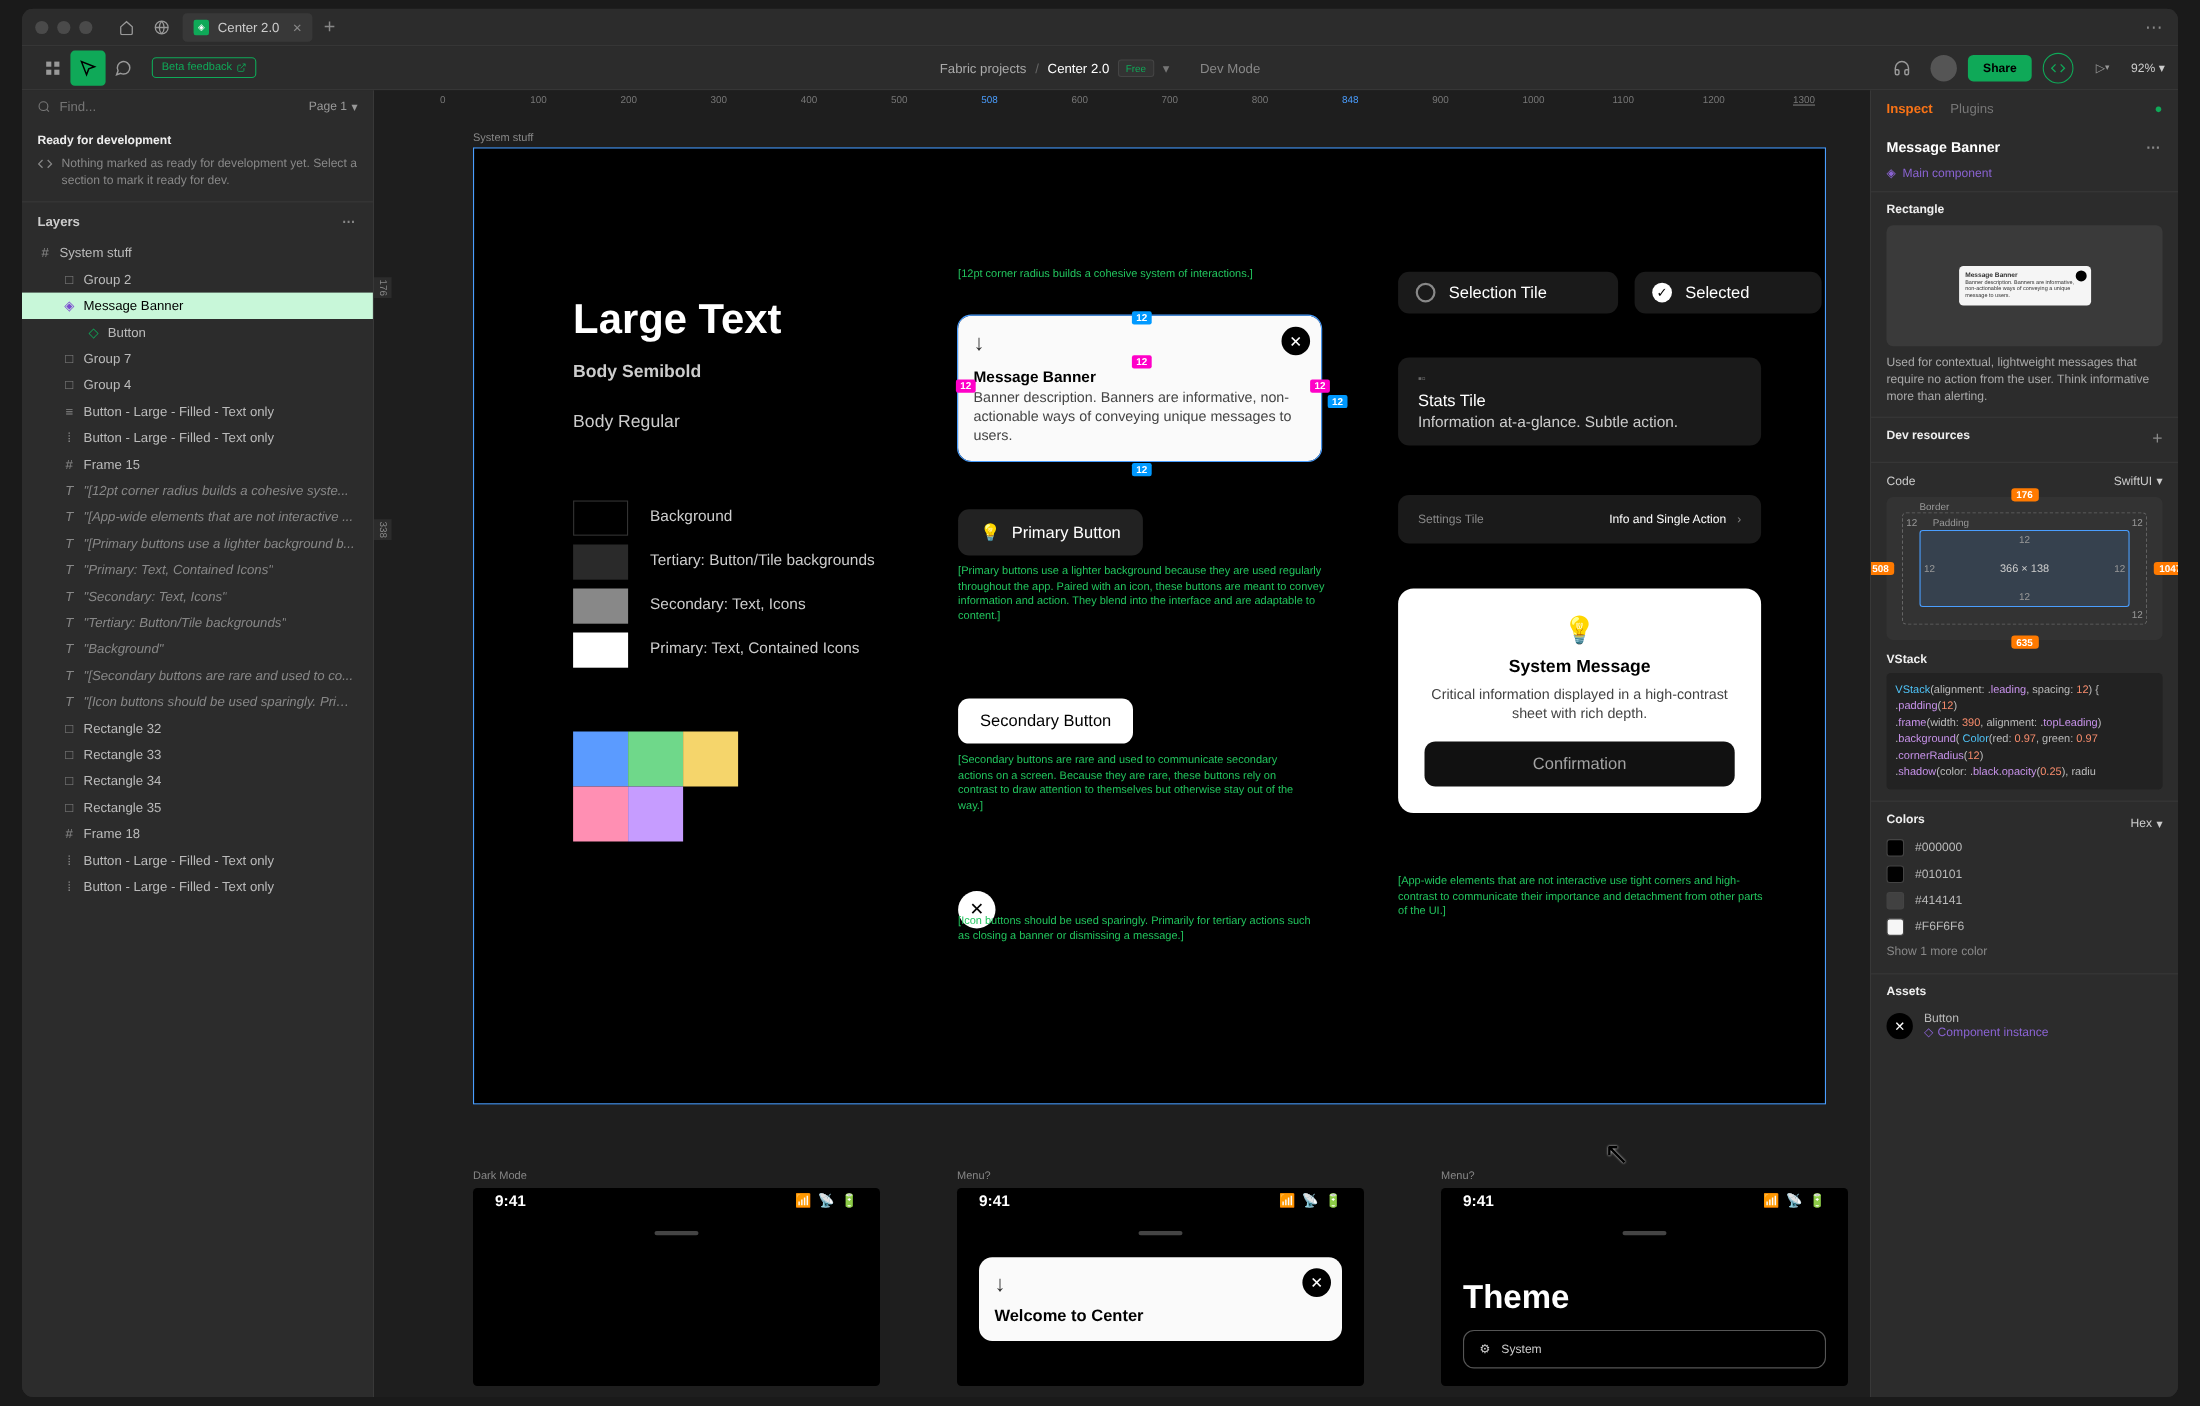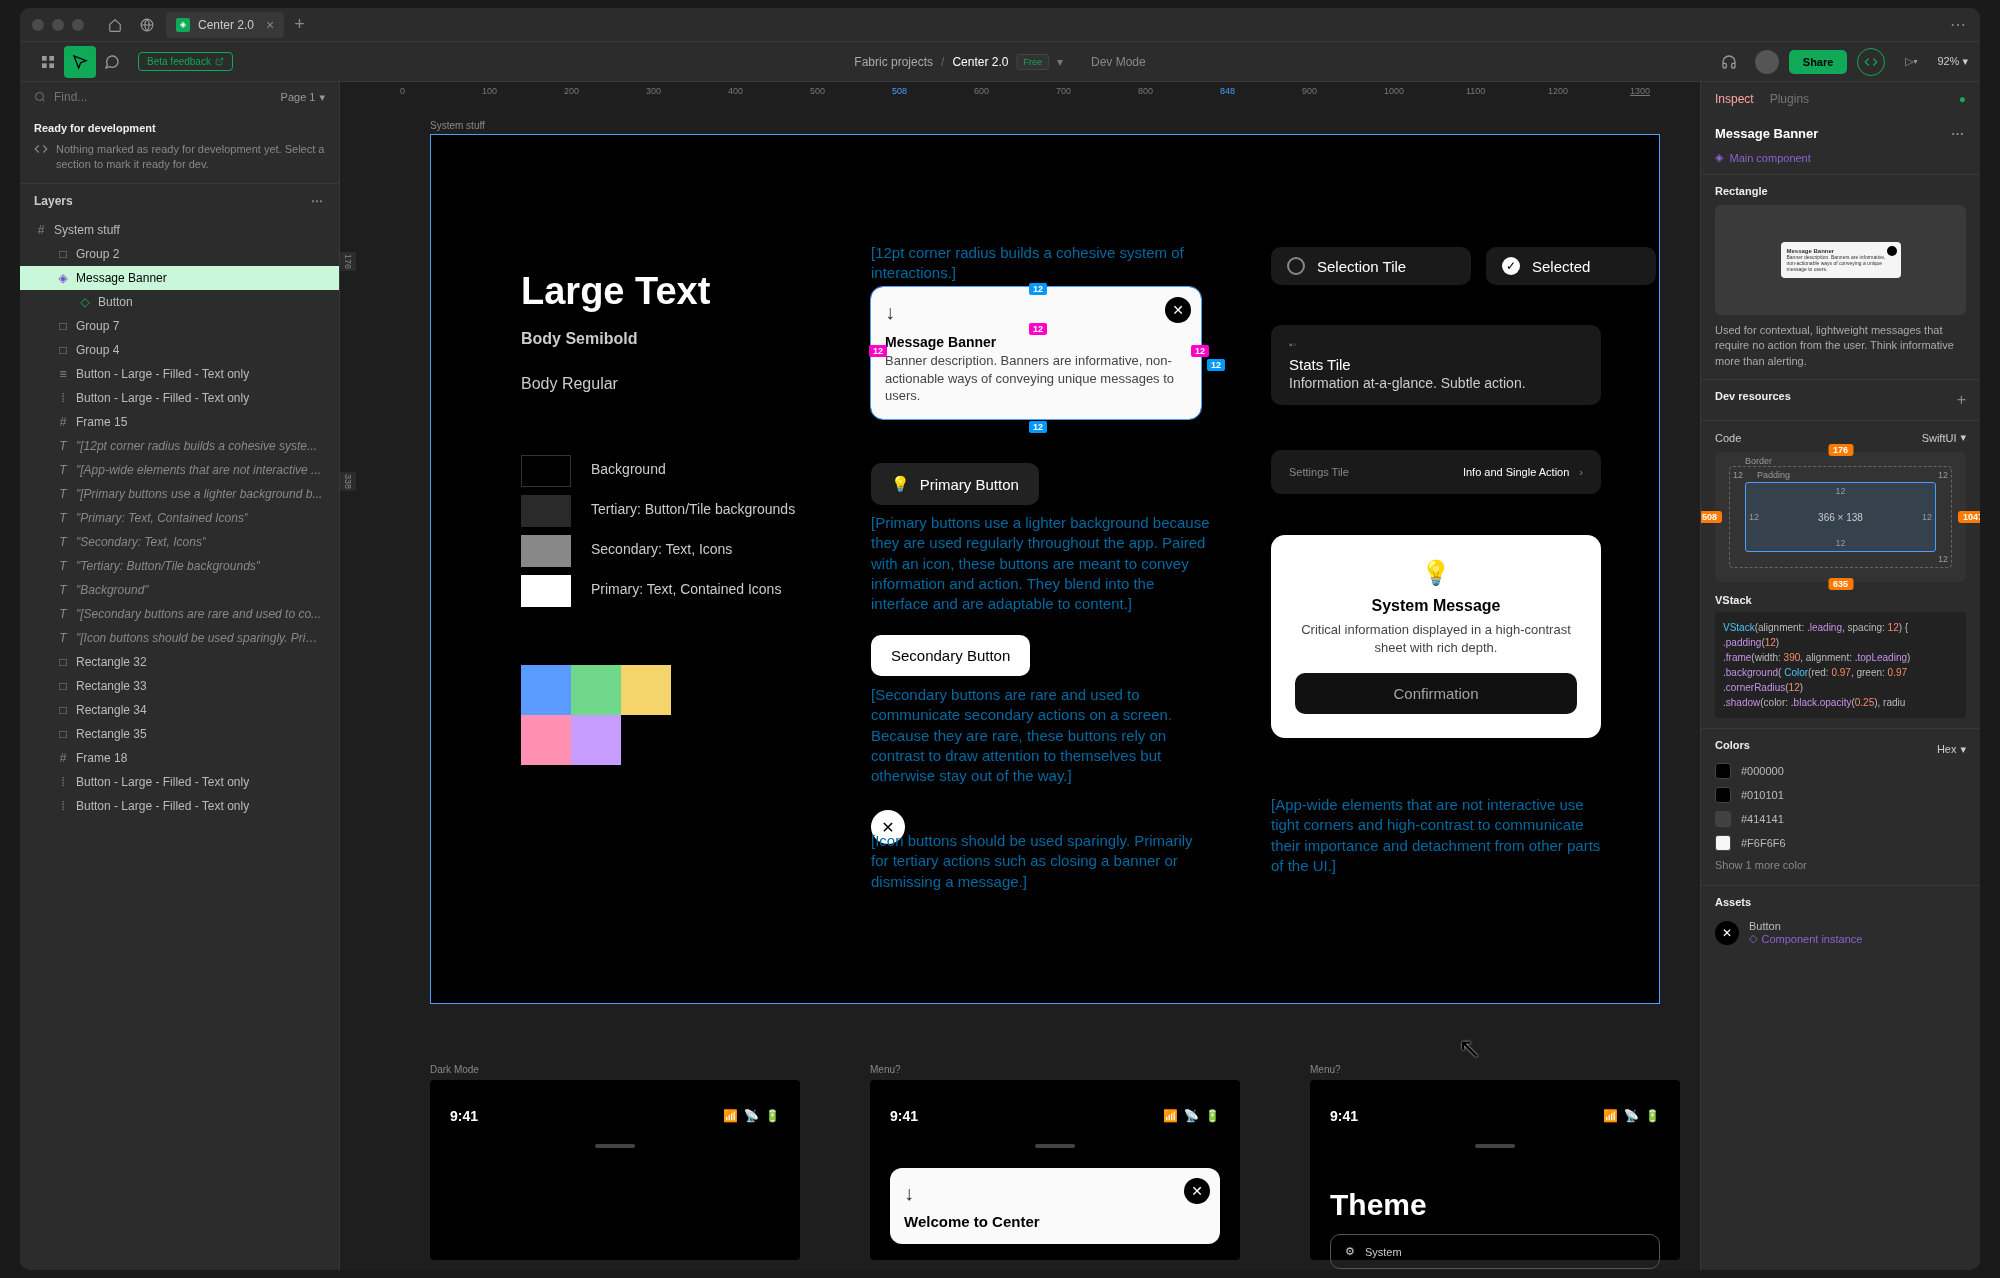--- a/index.html
+++ b/index.html
@@ -54,21 +54,21 @@
 .frame-label{position:absolute;font-size:10px;color:#888}
 .artboard{position:absolute;background:#000;border:1px solid #4a9eff}
 .large-text{color:#fff;font-size:38px;font-weight:700;position:absolute;left:90px;top:135px}
 .body-semi{color:#ccc;font-size:16px;font-weight:600;position:absolute;left:90px;top:195px}
 .body-reg{color:#ccc;font-size:16px;position:absolute;left:90px;top:240px}
 .sw{position:absolute;width:50px;height:32px}
 .sw-label{position:absolute;color:#ccc;font-size:14px}
 .seltile{position:absolute;background:#1a1a1a;border-radius:10px;display:flex;align-items:center;padding:10px 16px;gap:12px;color:#fff;font-size:15px}
 .radio{width:18px;height:18px;border:2px solid #888;border-radius:50%}
 .check{width:18px;height:18px;border-radius:50%;background:#fff;display:flex;align-items:center;justify-content:center;color:#000;font-size:12px}
-.note{position:absolute;color:#0369a1;font-size:15px;line-height:1.35}
+.note{position:absolute;color:#22c55e;font-size:10px;line-height:1.35}
 .banner{position:absolute;background:#fafafa;border-radius:12px;padding:14px;width:330px}
 .banner.sel{outline:1px solid #4a9eff}
 .banner .bx{position:absolute;right:10px;top:10px;width:26px;height:26px;background:#000;border-radius:50%;color:#fff;display:flex;align-items:center;justify-content:center;font-size:14px}
 .banner .arr{font-size:20px;color:#333}
 .banner h5{font-size:14px;font-weight:600;color:#000;margin-top:10px}
 .banner p{font-size:13px;color:#444;line-height:1.35;margin-top:2px}
 .dim{position:absolute;background:#ff00c8;color:#fff;font-size:9px;padding:1px 4px;border-radius:2px;font-weight:600}
 .dim.blue{background:#0099ff}
 .primbtn{position:absolute;background:#222;border-radius:10px;padding:12px 20px;color:#fff;font-size:15px;display:flex;align-items:center;gap:10px}
 .secbtn{position:absolute;background:#fff;border-radius:10px;padding:12px 20px;color:#000;font-size:15px;font-weight:500}
@@ -79,28 +79,28 @@
 .stats p{font-size:14px;color:#ccc}
 .settings{position:absolute;background:#1a1a1a;border-radius:10px;padding:16px 18px;color:#fff;width:330px;display:flex;align-items:center}
 .settings .info{margin-left:auto;font-weight:500}
 .settings .chev{margin-left:10px;color:#888}
 .sysmsg{position:absolute;background:#fff;border-radius:14px;padding:24px;width:330px;text-align:center}
 .sysmsg .ico{font-size:24px;margin-bottom:10px}
 .sysmsg h5{font-size:16px;font-weight:600;color:#000;margin-bottom:6px}
 .sysmsg p{font-size:13px;color:#444;line-height:1.4;margin-bottom:16px}
 .sysmsg .conf{background:#111;color:#a3a3a3;border-radius:10px;padding:12px;font-size:15px}
 .swatch{position:absolute}
-.phone{position:absolute;background:#000;width:370px;border-radius:4px;padding:28px 20px}
+.phone{position:absolute;background:#000;width:370px;border-radius:4px;padding:3px 20px}
 .status-bar{display:flex;align-items:center;color:#fff;font-size:14px;font-weight:600}
 .status-bar .icons{margin-left:auto;display:flex;gap:6px;font-size:12px}
 .theme-h{color:#fff;font-size:30px;font-weight:700;margin-top:40px}
 .fake-cursor{position:absolute;font-size:28px;color:#000;text-shadow:0 0 2px #fff}
 .right{width:280px;background:#2c2c2c;border-left:1px solid #383838;font-size:11px;color:#bbb;overflow-y:auto}
 .rtabs{display:flex;gap:16px;padding:10px 14px;font-size:12px}
-.rtabs .act{color:#fca5a5;font-weight:400}
+.rtabs .act{color:#f97316;font-weight:700}
 .rhead{display:flex;align-items:center;padding:10px 14px;font-size:13px;font-weight:600;color:#fff}
 .rhead .more{margin-left:auto;color:#888;letter-spacing:2px}
 .mainc{display:flex;align-items:center;gap:6px;padding:0 14px 10px;color:#8a63d2;font-size:11px}
 .sect{padding:10px 14px;border-top:1px solid #383838}
 .sect h6{font-size:11px;font-weight:600;color:#eee;margin-bottom:8px}
 .preview{background:#3a3a3a;border-radius:6px;height:110px;display:flex;align-items:center;justify-content:center}
 .preview-inner{background:#f5f5f5;border-radius:4px;width:120px;padding:6px;position:relative;font-size:6px;color:#333}
 .preview-inner .px{position:absolute;right:4px;top:4px;width:10px;height:10px;background:#000;border-radius:50%}
 .desc{font-size:11px;color:#aaa;line-height:1.4;margin-top:8px}
 .devres{display:flex;align-items:center}

